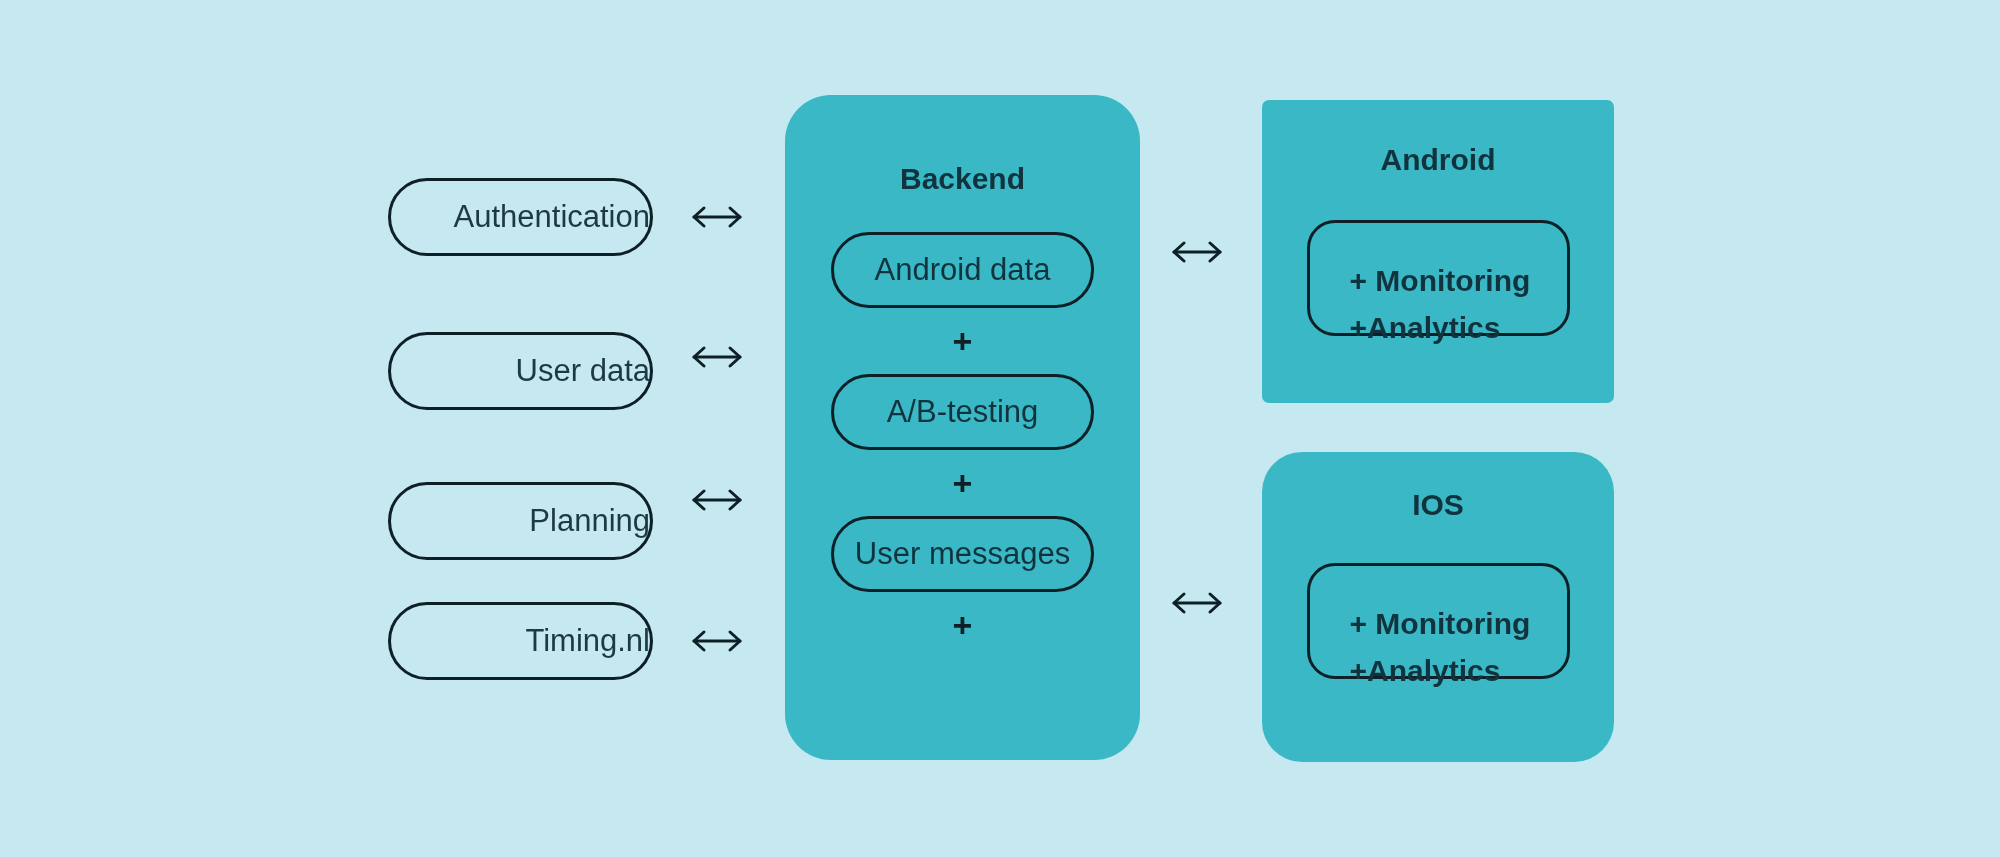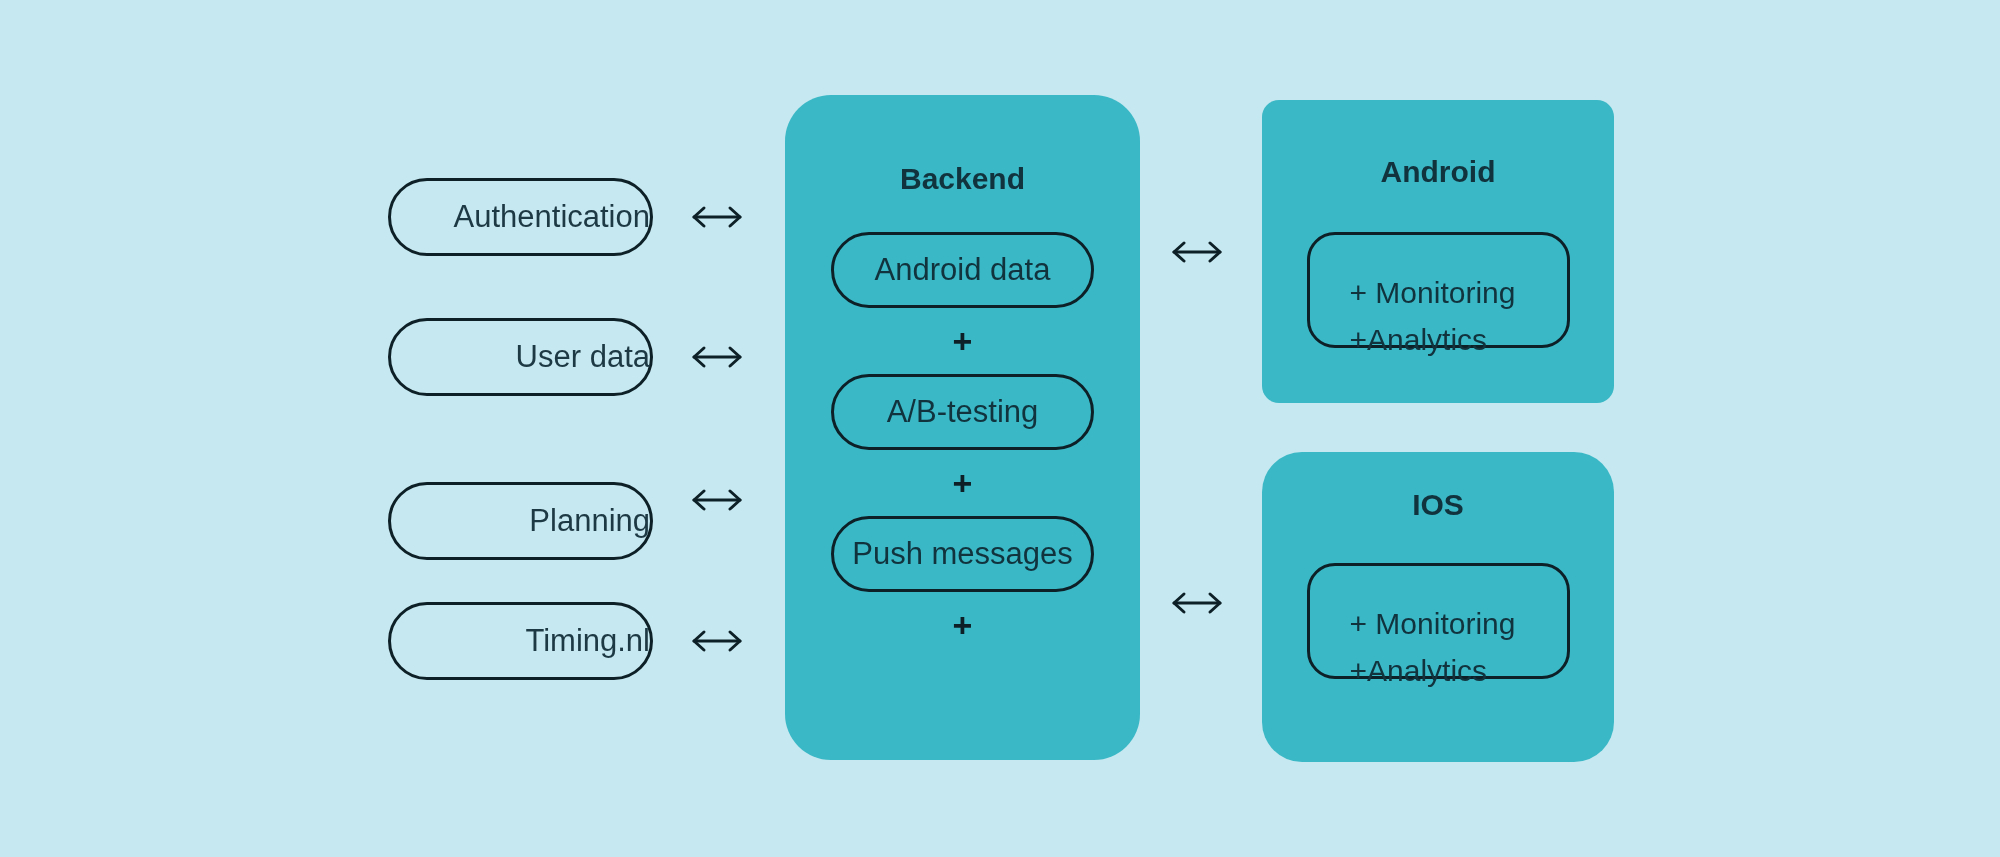--- a/index.html
+++ b/index.html
@@ -13,21 +13,21 @@
   body{background:var(--background);font-family:"Liberation Sans",sans-serif;}
   .canvas{position:relative;width:2000px;height:857px;background:var(--background);overflow:hidden;}
 
   
   .pill{
     position:absolute;left:388px;width:265px;height:78px;
     border:3px solid var(--outline);border-radius:40px;
     display:flex;align-items:center;justify-content:flex-end;
     font-size:31px;color:var(--text);background:transparent;
   }
-  .pill-1{top:178px}.pill-2{top:318px}.pill-3{top:482px}.pill-4{top:602px}
+  .pill-1{top:178px}.pill-2{top:332px}.pill-3{top:482px}.pill-4{top:602px}
 
   
   .arrow{position:absolute;width:56px;height:28px;display:block}
   .arrow svg{display:block;width:100%;height:100%}
   .arrow-l{left:689px}
   .arrow-l1{top:203px}.arrow-l2{top:343px}.arrow-l3{top:486px}.arrow-l4{top:627px}
   .arrow-r{left:1169px}
   .arrow-r1{top:238px}.arrow-r2{top:589px}
 
   
@@ -37,27 +37,27 @@
   .backend-panel{left:785px;top:95px;width:355px;height:665px;padding-top:66px;}
   .inner-pill{
     width:263px;height:76px;flex:none;
     border:3px solid var(--outline);border-radius:38px;
     display:flex;align-items:center;justify-content:center;
     font-size:31px;color:var(--title);
   }
   .backend-panel .inner-pill.first{margin-top:35px;}
   .plus{font-size:34px;font-weight:700;color:var(--outline);line-height:34px;margin:16px 0;flex:none;}
 
-  .android-panel{left:1262px;top:100px;width:352px;height:303px;padding-top:54px;border-radius:17px;}
+  .android-panel{left:1262px;top:100px;width:352px;height:303px;padding-top:42px;border-radius:7px;}
   .ios-panel{left:1262px;top:452px;width:352px;height:310px;padding-top:35px;border-radius:40px;}
   .cap-box{
     width:263px;height:116px;flex:none;
     border:3px solid var(--outline);border-radius:28px;
     padding:34px 0 0 40px;
-    font-size:30px;line-height:47px;color:var(--title);
+    font-size:30px;line-height:47px;color:var(--title);font-weight:bold;
   }
   .android-panel .cap-box{margin-top:42px;}
   .ios-panel .cap-box{margin-top:40px;}
 </style>
 </head>
 <body>
 
 <div class="canvas">
 
   <div class="pill pill-1">
@@ -106,21 +106,21 @@
     <div class="panel-title">Backend</div>
     <div class="inner-pill first">
       <span>Android data</span>
     </div>
     <div class="plus">+</div>
     <div class="inner-pill">
       <span>A/B-testing</span>
     </div>
     <div class="plus">+</div>
     <div class="inner-pill">
-      <span>Push messages</span>
+      <span>User messages</span>
     </div>
     <div class="plus">+</div>
   </div>
 
   <span class="arrow arrow-r arrow-r1">
     <svg viewBox="0 0 56 28" fill="none" stroke="#0e2027" stroke-width="3" stroke-linecap="round" stroke-linejoin="round">
         <path d="M5 14 H51"></path>
         <path d="M15 5 L5 14 L15 23"></path>
         <path d="M41 5 L51 14 L41 23"></path>
       </svg>

